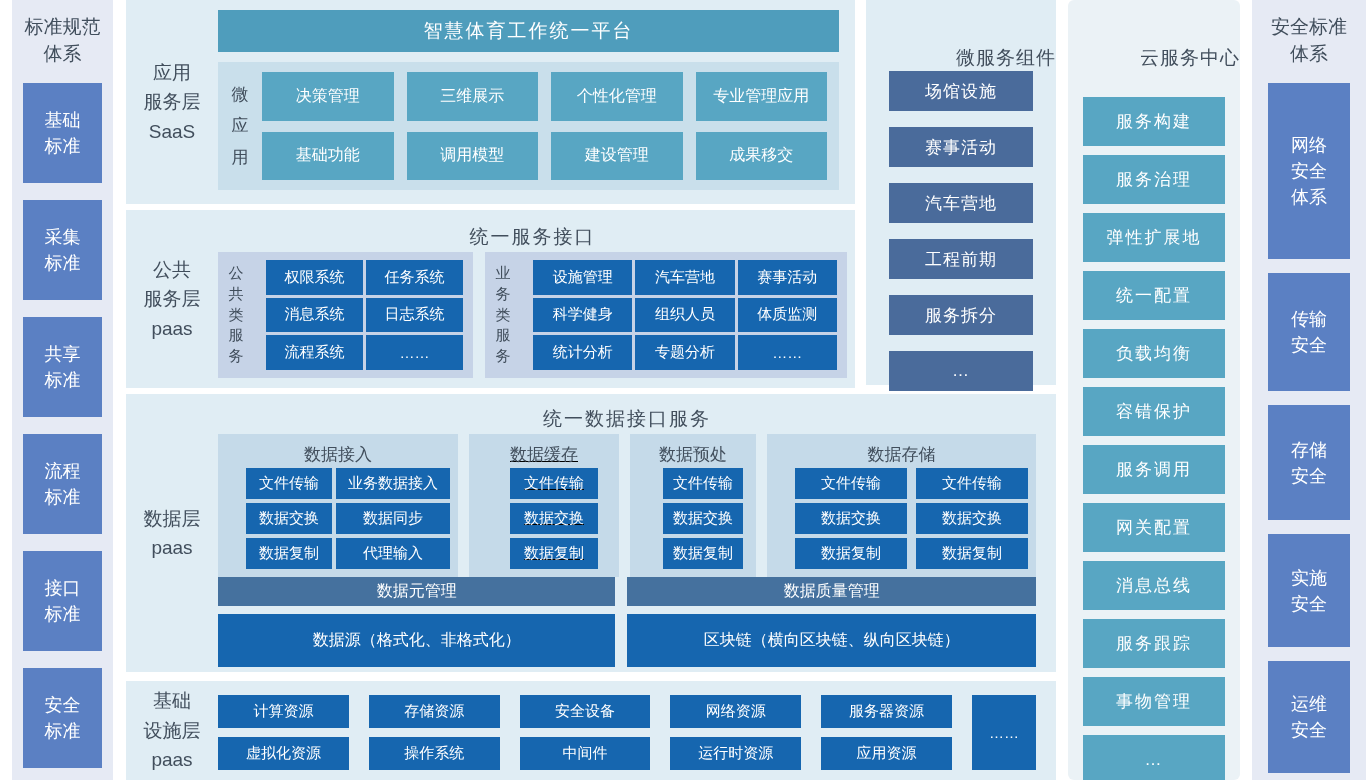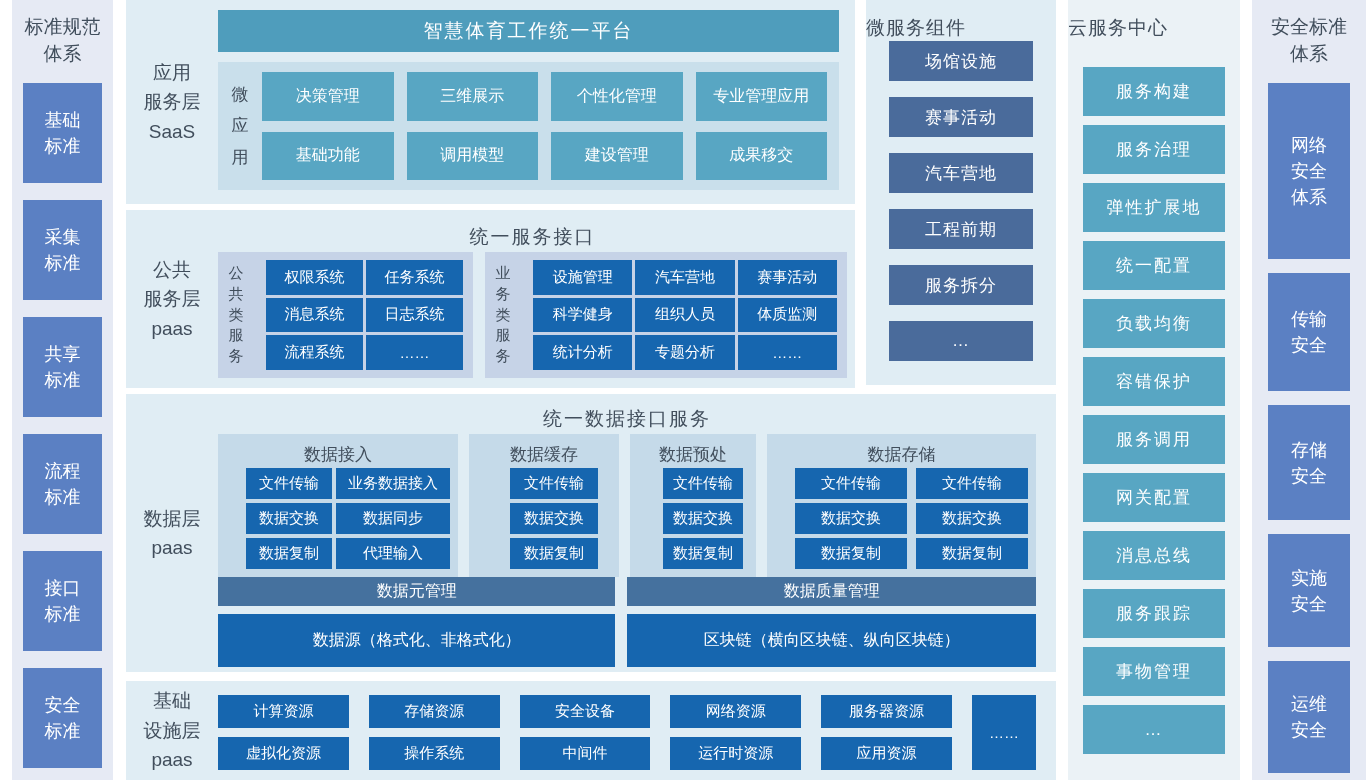--- a/index.html
+++ b/index.html
@@ -51,42 +51,42 @@
   .grid { flex:1; display:grid; gap:3px; }
   .g-common .grid { grid-template-columns:1fr 1fr; }
   .g-business .grid { grid-template-columns:1fr 1fr 1fr; }
 
   .p3-content { flex:1; padding:8px 20px 0 0; display:flex; flex-direction:column; }
   .dgroups { display:flex; gap:11px; height:143px; }
   .dgroup { background:#c5dae9; padding:6px 8px 8px; display:flex; flex-direction:column; }
   .dgroup-title { text-align:center; font-size:17px; color:#414e5c; height:28px; padding-top:3px; }
   .dgrid { flex:1; display:grid; gap:4px;margin-left:20px; }
   .dg-access { flex:0 0 240px; } .dg-access .dgrid { grid-template-columns:43fr 57fr; }
-  .dg-cache  { flex:0 0 150px; } .dg-cache  .dgrid { padding:0 13px; }
+  .dg-cache  { flex:0 0 150px;text-decoration:underline; } .dg-cache  .dgrid { padding:0 13px; }
   .dg-pre    { flex:0 0 126px; } .dg-pre    .dgrid { padding:0 5px; }
   .dg-store  { flex:1; } .dg-store .dgrid { grid-template-columns:1fr 1fr; gap:4px 9px; }
   .bars { display:grid; grid-template-columns:397fr 408fr; gap:8px 12px; margin-top:0; }
   .bar { display:flex; align-items:center; justify-content:center; color:#fff; font-size:16px; }
   .bar-steel { height:29px; background:#45719e; }
   .bar-blue  { height:53px; background:#1666af; }
 
   .p4-content { flex:1; padding:14px 20px 0 0; }
   .infra-grid { display:grid; grid-template-columns:repeat(5,1fr) 64px; gap:9px 20px; height:75px; }
   .dots-tall { grid-column:6; grid-row:1 / span 2; background:#1666af; color:#fff;
                display:flex; align-items:center; justify-content:center; font-size:15px; }
 
   
   .micro-col { left:866px; top:0; width:190px; height:385px; background:#e0edf4; }
-  .col-title { text-align:left; font-size:19px; color:#414e5c; padding-top:15px; letter-spacing:1px; }
+  .col-title { text-align:right; font-size:19px; color:#414e5c; padding-top:15px; letter-spacing:1px;margin-top:30px; }
   .micro-items { display:flex; flex-direction:column; gap:16px; padding:0 23px; }
   .m-blk { height:40px; background:#4a6b9b; color:#fff; font-size:17px; letter-spacing:1px;
            display:flex; align-items:center; justify-content:center; }
 
   
-  .cloud-col { left:1068px; top:0; width:172px; height:780px; background:#ebf2f6; }
+  .cloud-col { left:1068px; top:0; width:172px; height:780px; background:#ebf2f6;border-radius:6px; }
   .cloud-items { margin-top:26px; display:flex; flex-direction:column; gap:9px; padding:0 15px; }
   .c-blk { height:49px; background:#58a6c3; color:#fff; font-size:17px; letter-spacing:2px;
            display:flex; align-items:center; justify-content:center; }
 </style>
 </head>
 <body>
 
 <div class="stage">
 
   <aside class="abs side-panel side-left">

